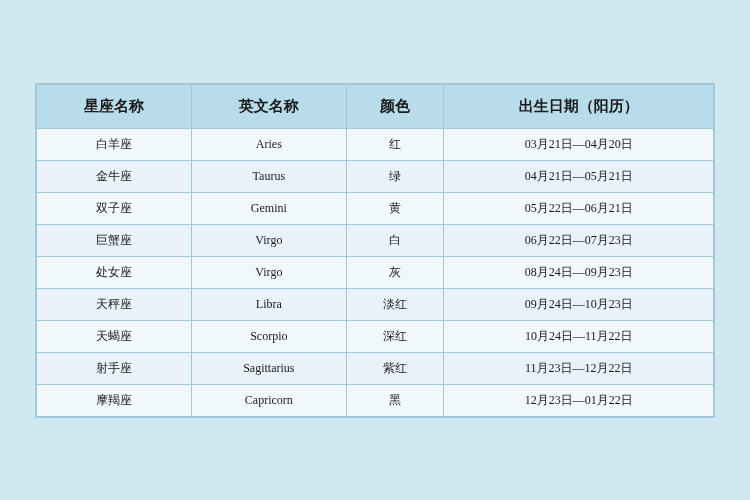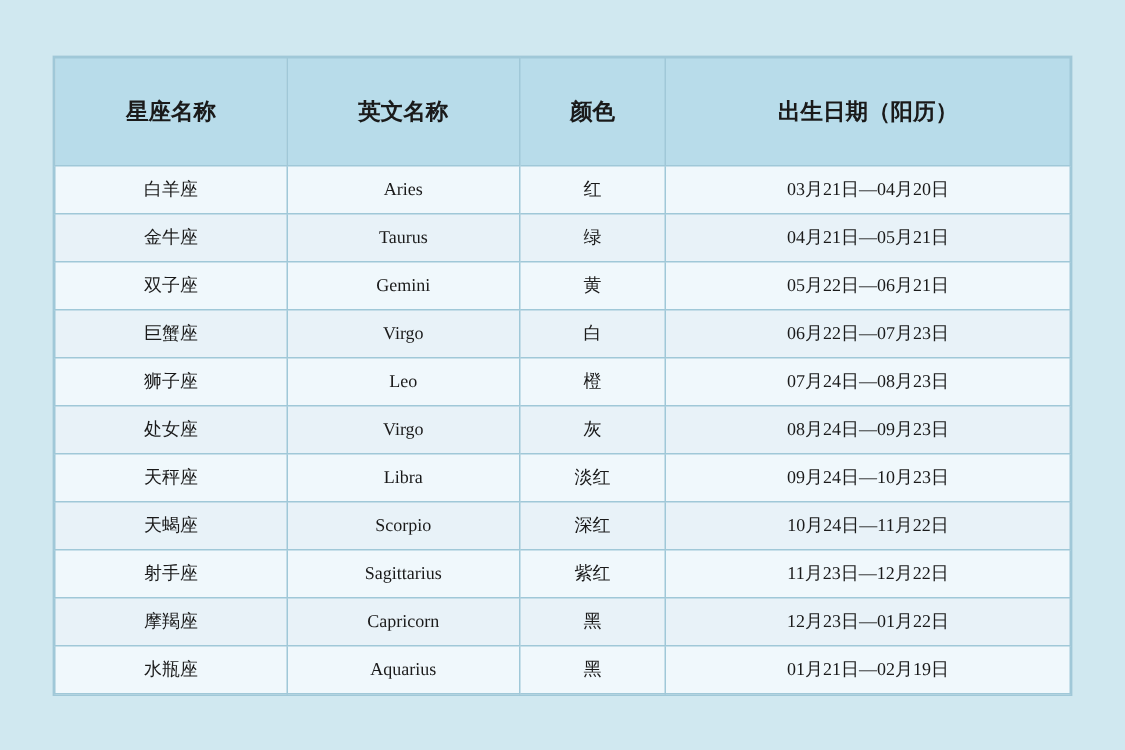--- a/index.html
+++ b/index.html
@@ -28,21 +28,21 @@
       width: 100%;
       border-collapse: collapse;
     }
 
     thead tr {
       background-color: #b8dcea;
     }
 
     thead th {
       border: 1px solid #a0c8d8;
-      padding: 26px 10px;
+      padding: 12px 10px;
       text-align: center;
       font-size: 15px;
       font-weight: bold;
       color: #1a1a1a;
     }
 
     tbody tr {
       background-color: #f0f8fc;
     }
 
@@ -97,26 +97,20 @@
           <td>黄</td>
           <td>05月22日—06月21日</td>
         </tr>
         <tr>
           <td>巨蟹座</td>
           <td>Virgo</td>
           <td>白</td>
           <td>06月22日—07月23日</td>
         </tr>
         <tr>
-          <td>狮子座</td>
-          <td>Leo</td>
-          <td>橙</td>
-          <td>07月24日—08月23日</td>
-        </tr>
-        <tr>
           <td>处女座</td>
           <td>Virgo</td>
           <td>灰</td>
           <td>08月24日—09月23日</td>
         </tr>
         <tr>
           <td>天秤座</td>
           <td>Libra</td>
           <td>淡红</td>
           <td>09月24日—10月23日</td>
@@ -132,21 +126,15 @@
           <td>Sagittarius</td>
           <td>紫红</td>
           <td>11月23日—12月22日</td>
         </tr>
         <tr>
           <td>摩羯座</td>
           <td>Capricorn</td>
           <td>黑</td>
           <td>12月23日—01月22日</td>
         </tr>
-        <tr>
-          <td>水瓶座</td>
-          <td>Aquarius</td>
-          <td>黑</td>
-          <td>01月21日—02月19日</td>
-        </tr>
       </tbody>
   </table>
 </div>
 
 </body></html>

